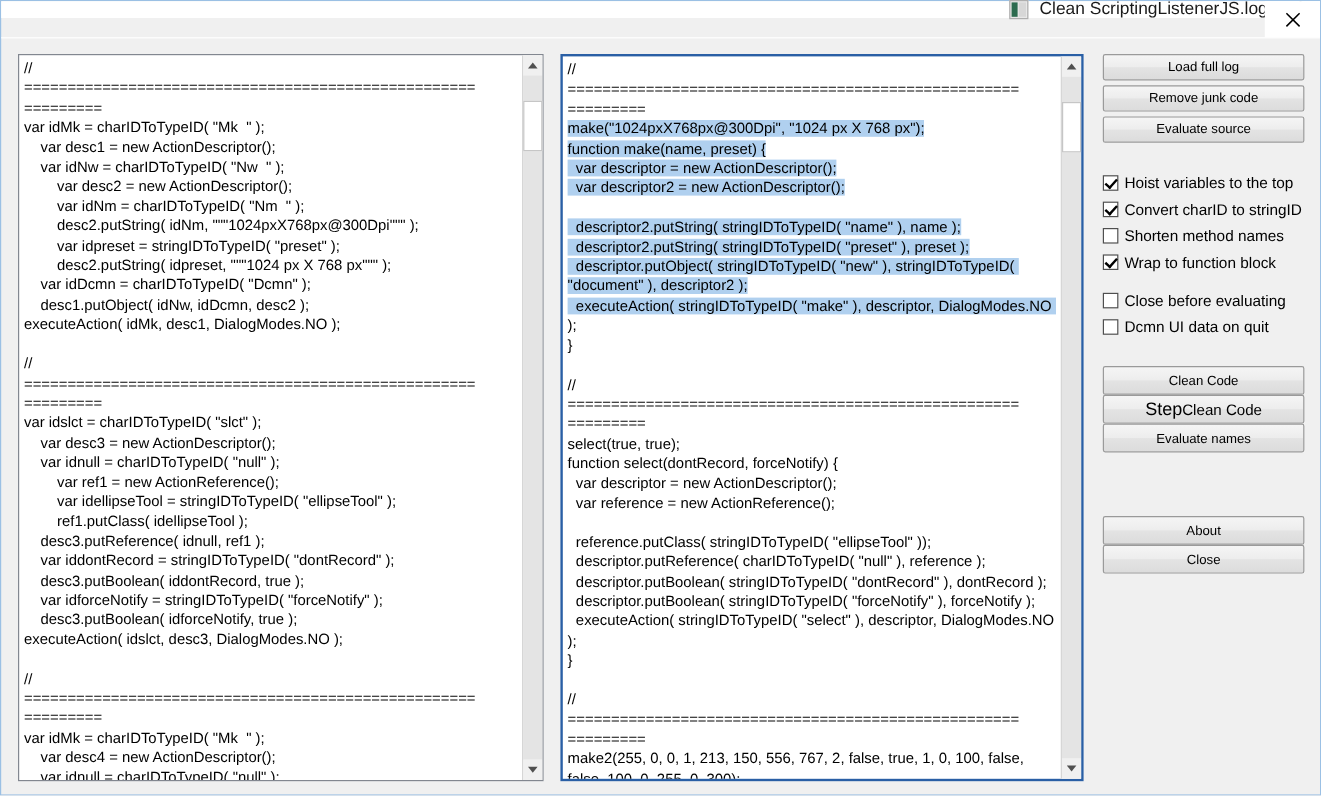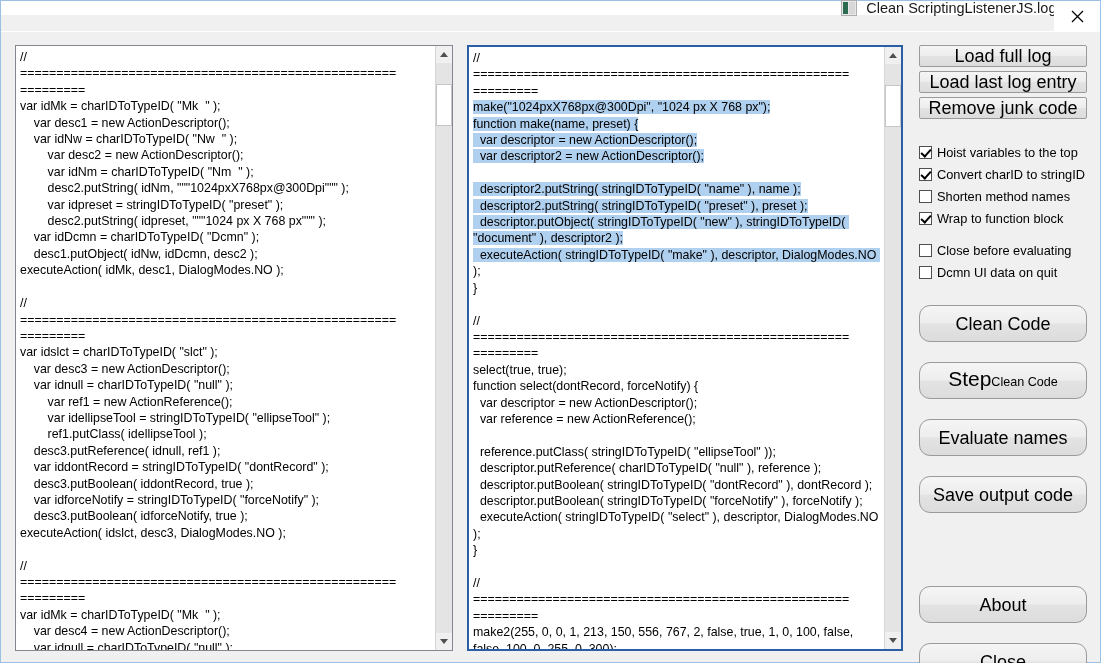--- a/index.html
+++ b/index.html
@@ -128,32 +128,32 @@
     left: 918px; top: 44px;
     width: 170px; height: 610px;
   }
   .btn {
     display: block;
     width: 168px; height: 22px;
     background: linear-gradient(to bottom, #f5f5f5 0%, #ededed 48%, #e3e3e3 52%, #dcdcdc 100%);
     border: 1px solid #9a9a9a;
     border-radius: 2px;
     font-family: "Liberation Sans", sans-serif;
-    font-size: 18px;
+    font-size: 11px;
     color: #000000;
     text-align: center;
     line-height: 20px;
     margin-bottom: 4px;
     padding: 0;
     white-space: nowrap;
     overflow: hidden;
   }
-  .btn.tall { height: 37px; line-height: 24px; margin-bottom: 20px; border-radius: 11px; }
+  .btn.tall { height: 24px; line-height: 24px; margin-bottom: 0; }
   .btn.step-btn { font-size: 12.6px; }
-  .btn.step-btn .big { font-size: 21px; }
+  .btn.step-btn .big { font-size: 15px; }
 
   .chk-row {
     display: flex;
     align-items: center;
     height: 22px;
     margin-bottom: 0px;
   }
   .chkbox {
     width: 13px; height: 13px;
     background: #ffffff;
@@ -297,22 +297,22 @@
       </div>
       <div class="arrow down">
           <span class="tri down"></span>
         </div>
     </div>
   </div>
 
   <div class="controls">
     <div id="load-buttons">
         <button class="btn"><span>Load full log</span></button>
-        <button class="btn"><span>Load last log entry</span></button>
         <button class="btn"><span>Remove junk code</span></button>
+        <button class="btn"><span>Evaluate source</span></button>
       </div>
     <div style="height:18px"></div>
     <div id="options-group">
         <div class="chk-row">
           <span class="chkbox on"></span>
           <span class="chk-label">Hoist variables to the top</span>
         </div>
         <div class="chk-row">
           <span class="chkbox on"></span>
           <span class="chk-label">Convert charID to stringID</span>
@@ -335,21 +335,20 @@
         <div class="chk-row">
           <span class="chkbox"></span>
           <span class="chk-label">Dcmn UI data on quit</span>
         </div>
       </div>
     <div style="height:22px"></div>
     <div id="action-buttons">
         <button class="btn tall"><span>Clean Code</span></button>
         <button class="btn tall step-btn"><span class="big">Step</span><span>Clean Code</span></button>
         <button class="btn tall"><span>Evaluate names</span></button>
-        <button class="btn tall"><span>Save output code</span></button>
       </div>
     <div style="height:53px"></div>
     <div id="footer-buttons">
         <button class="btn tall"><span>About</span></button>
         <button class="btn tall"><span>Close</span></button>
       </div>
   </div>
 
 </div>
 

